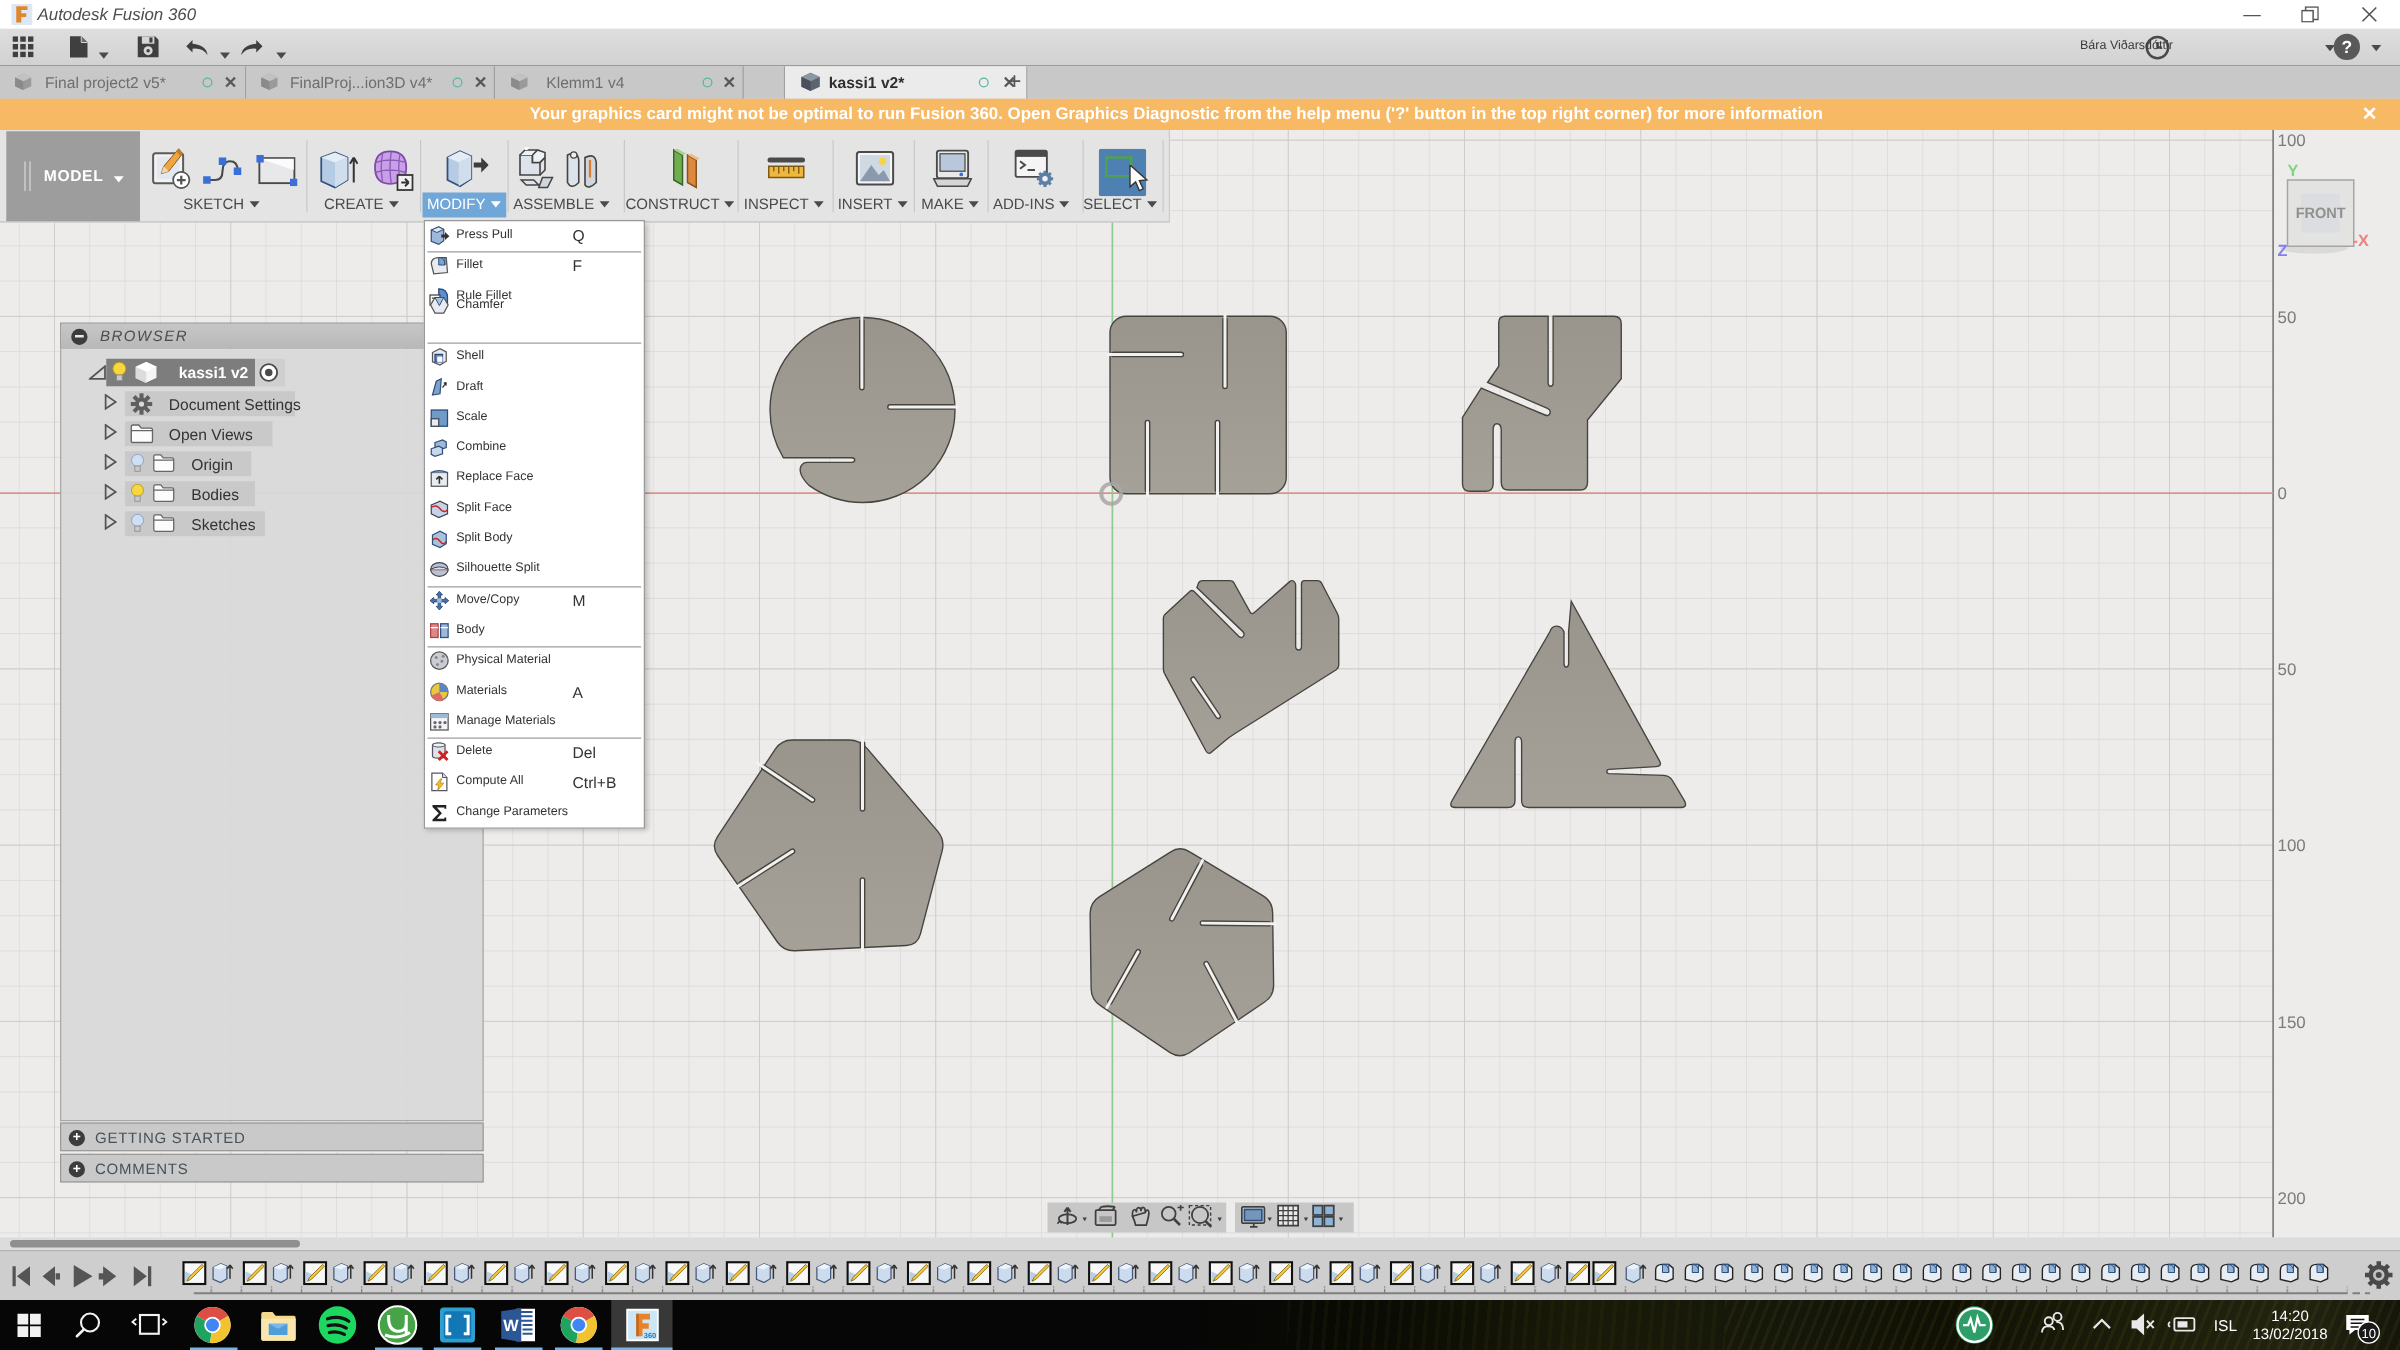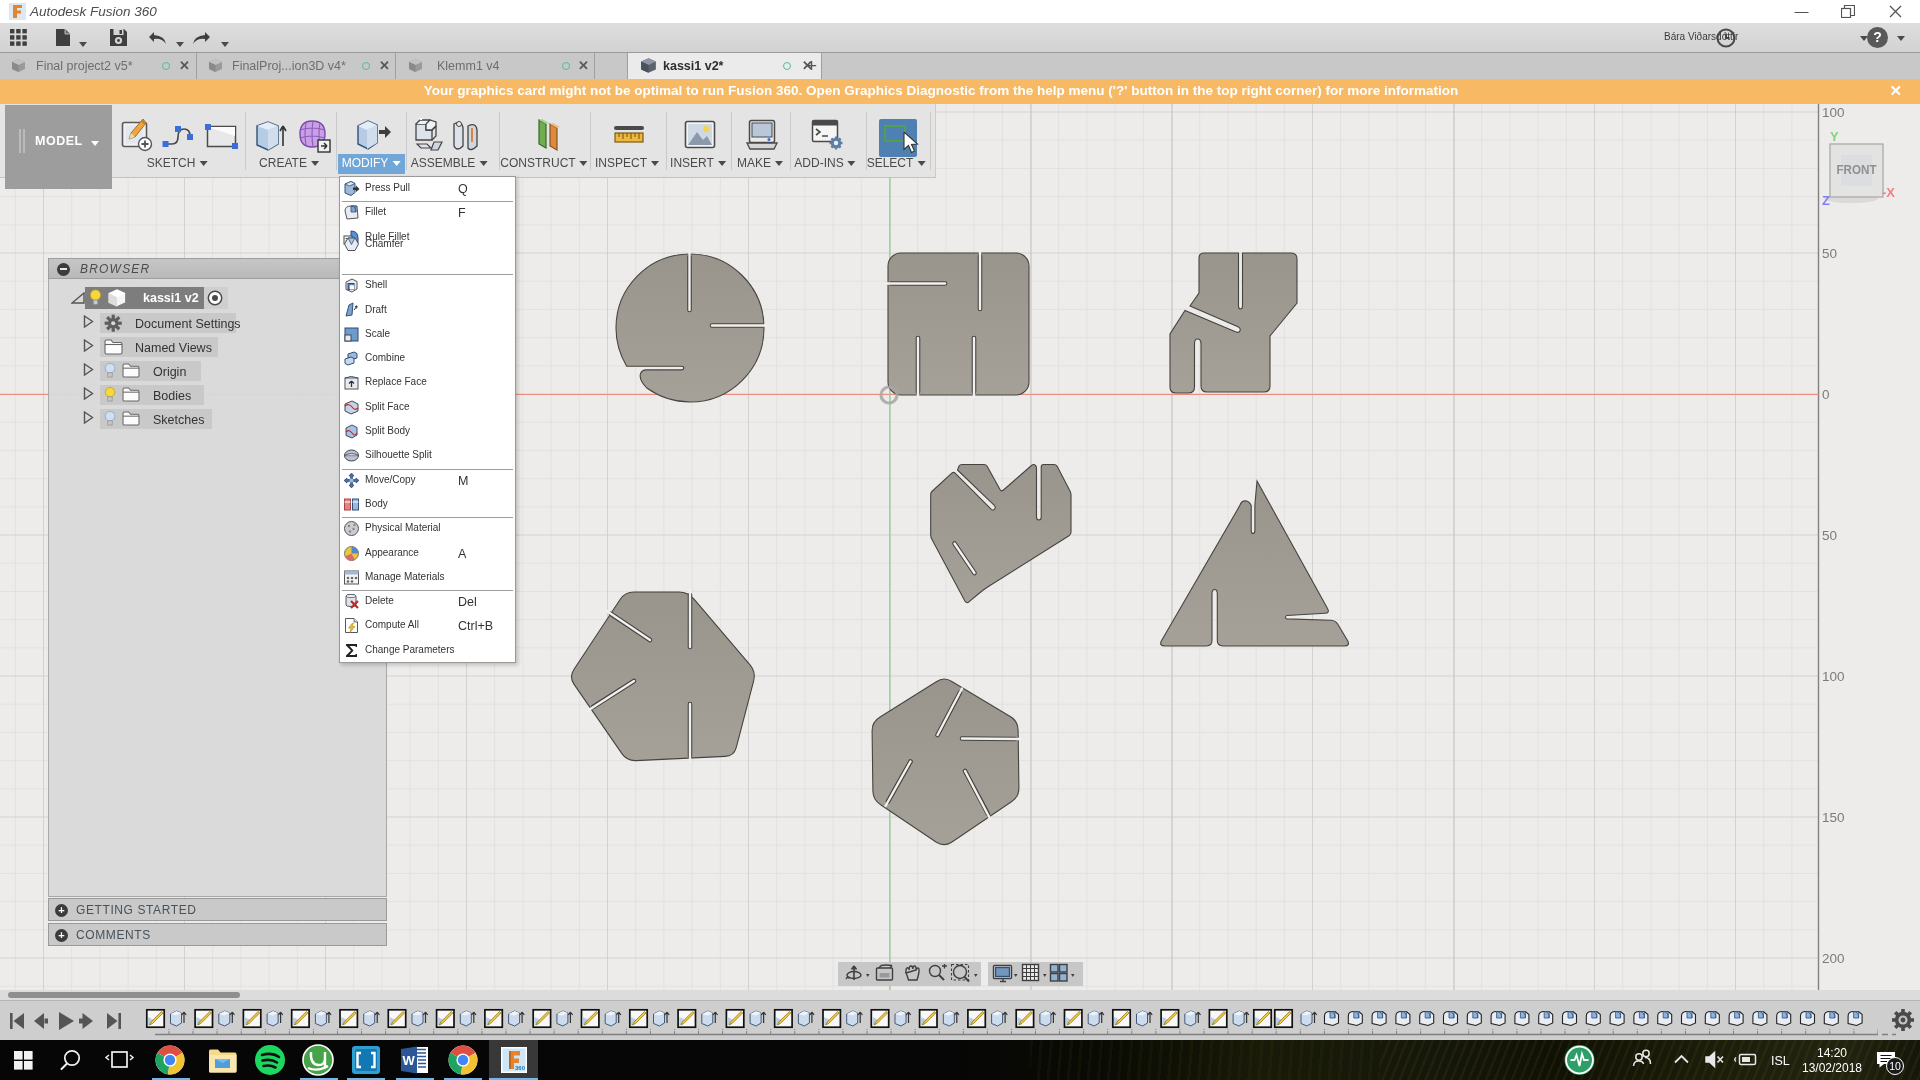--- a/index.html
+++ b/index.html
@@ -24,21 +24,21 @@
 .tab .circ { position:absolute; top:9px; width:8px; height:8px; border:1.5px solid #54b9a5; border-radius:50%; }
 .tab .tx { position:absolute; top:5px; font-size:13px; color:#585858; font-weight:bold; }
 
 
 #banner { position:absolute; left:0; top:79px; width:1920px; height:25px; background:#f8b964; }
 #banner .btext { position:absolute; width:1882px; text-align:center; top:4px; font-size:13.5px; font-weight:bold; color:#ffffff; }
 #banner .bx { position:absolute; right:18px; top:3px; color:#fff; font-size:15px; font-weight:bold; }
 
 
 #ribbon { position:absolute; left:0; top:104px; width:936px; height:74px; background:#e4e4e4; border-bottom:1px solid #c2c2c2; border-right:1px solid #cccccc; }
-#model { position:absolute; left:5px; top:1px; width:107px; height:84px; background:#9d9d9d; color:#fff; }
+#model { position:absolute; left:5px; top:1px; width:107px; height:72px; background:#9d9d9d; color:#fff; }
 #model .mtxt { position:absolute; left:30px; top:29px; font-size:12.5px; font-weight:bold; letter-spacing:0.5px; }
 .rsep { position:absolute; top:8px; height:58px; width:1px; background:#c9c9c9; }
 .rlabel { position:absolute; top:52px; font-size:12px; color:#4a4a4a; white-space:nowrap; transform:translateX(-50%); }
 #modhl { position:absolute; left:338px; top:50px; width:67px; height:20px; background:#71a7d8; }
 .ricon { position:absolute; top:14px; }
 .caret { display:inline-block; width:0; height:0; border-left:4px solid transparent; border-right:4px solid transparent; border-top:5px solid #4a4a4a; vertical-align:middle; margin-left:4px; }
 
 
 #browser { position:absolute; left:48px; top:258px; width:339px; }
 #bheader { position:relative; height:21px; background:linear-gradient(#c6c6c6,#b9b9b9); border:1px solid #9e9e9e;font-style:italic; }
@@ -522,21 +522,21 @@
       <div class="brow" style="left:86px;top:37.5px">Document Settings</div>
 
       <svg class="abs" style="left:34px;top:59.5px" width="11" height="13" viewBox="0 0 11 13">
           <path d="M1.5 1 L9.5 6.5 L1.5 12 Z" fill="none" stroke="#555" stroke-width="1.4"></path>
         </svg>
       <div class="bstrip" style="left:51px;top:57.5px;width:118px"></div>
       <svg class="abs" style="left:55px;top:59.5px" width="19" height="16" viewBox="0 0 19 16">
         <path d="M1 2.5 Q1 1 2.5 1 L7 1 L9 3.5 L16.5 3.5 Q18 3.5 18 5 L18 13.5 Q18 15 16.5 15 L2.5 15 Q1 15 1 13.5 Z" fill="#fcfcfc" stroke="#666" stroke-width="1.1"></path>
         <path d="M1 5.5 H18" stroke="#666" stroke-width="1.1"></path>
       </svg>
-      <div class="brow" style="left:86px;top:61.5px">Named Views</div>
+      <div class="brow" style="left:86px;top:61.5px">Open Views</div>
 
       <svg class="abs" style="left:34px;top:83.5px" width="11" height="13" viewBox="0 0 11 13">
           <path d="M1.5 1 L9.5 6.5 L1.5 12 Z" fill="none" stroke="#555" stroke-width="1.4"></path>
         </svg>
       <div class="bstrip" style="left:51px;top:81.5px;width:101px"></div>
       <svg class="abs" style="left:55px;top:82.5px" width="12" height="18" viewBox="0 0 13 18">
         <circle cx="6.5" cy="6" r="5.2" fill="#cfe0f5" stroke="#8aa0c0" stroke-width="0.8"></circle>
         <rect x="4.2" y="11" width="4.6" height="4.5" fill="#c9c9c9" stroke="#8a8a8a" stroke-width="0.7"></rect>
       </svg>
       <svg class="abs" style="left:73px;top:83.5px" width="18" height="15" viewBox="0 0 19 16">
@@ -705,21 +705,21 @@
           <circle cx="11.5" cy="5" r="1.2" fill="#888"></circle>
         </svg>
         <div class="mtext">Physical Material</div>
       </div>
     <div class="mitem" style="top:364.5px">
         <svg class="micon" viewBox="0 0 17 17">
           <circle cx="8.5" cy="8.5" r="7" fill="#e8c83e" stroke="#777"></circle>
           <path d="M8.5 8.5 L8.5 1.5 A7 7 0 0 1 15.5 8.5 Z" fill="#5c84c8"></path>
           <path d="M8.5 8.5 L2 11.5 A7 7 0 0 0 12 14.8 Z" fill="#d86c6c"></path>
         </svg>
-        <div class="mtext">Appearance</div>
+        <div class="mtext">Materials</div>
         <div class="mshort">A</div>
       </div>
     <div class="mitem" style="top:388.8px">
         <svg class="micon" viewBox="0 0 17 17">
           <rect x="1.5" y="2" width="14" height="13" fill="#f5f5f5" stroke="#555"></rect>
           <rect x="1.5" y="2" width="14" height="3.5" fill="#9fb8d4"></rect>
           <circle cx="5" cy="9" r="1.3" fill="#667"></circle>
           <circle cx="9" cy="9" r="1.3" fill="#667"></circle>
           <circle cx="13" cy="9" r="1.3" fill="#667"></circle>
           <circle cx="5" cy="12.5" r="1.3" fill="#667"></circle>

